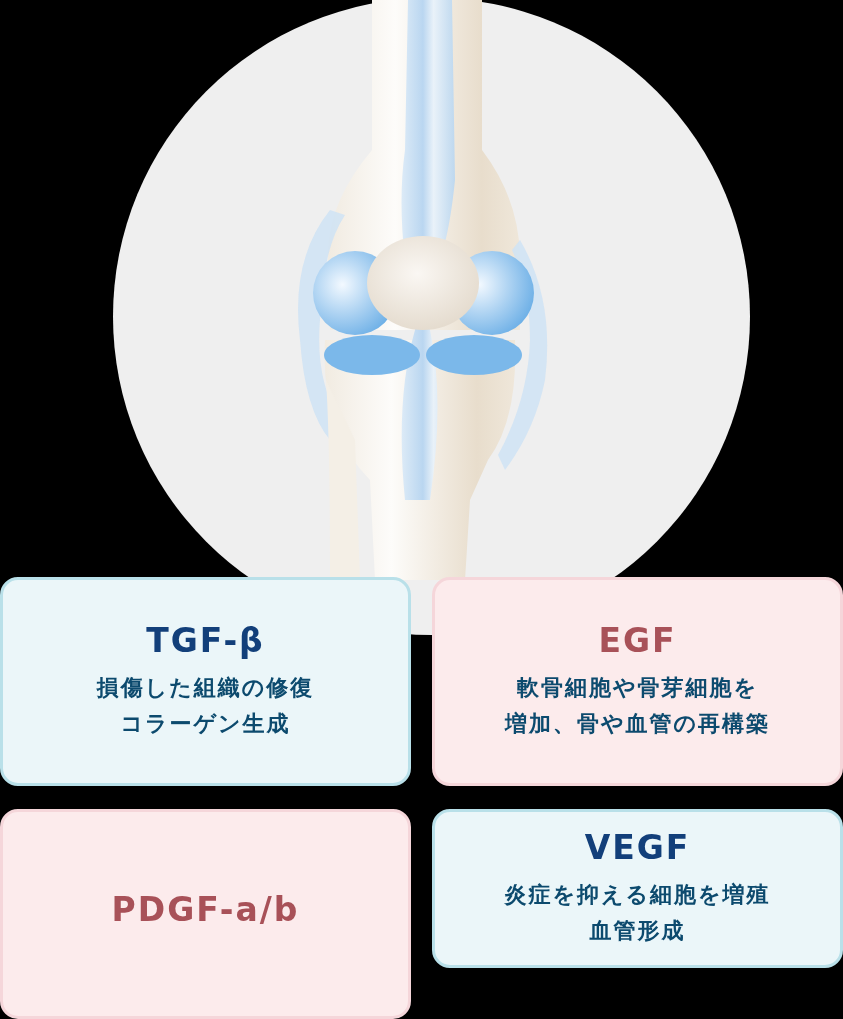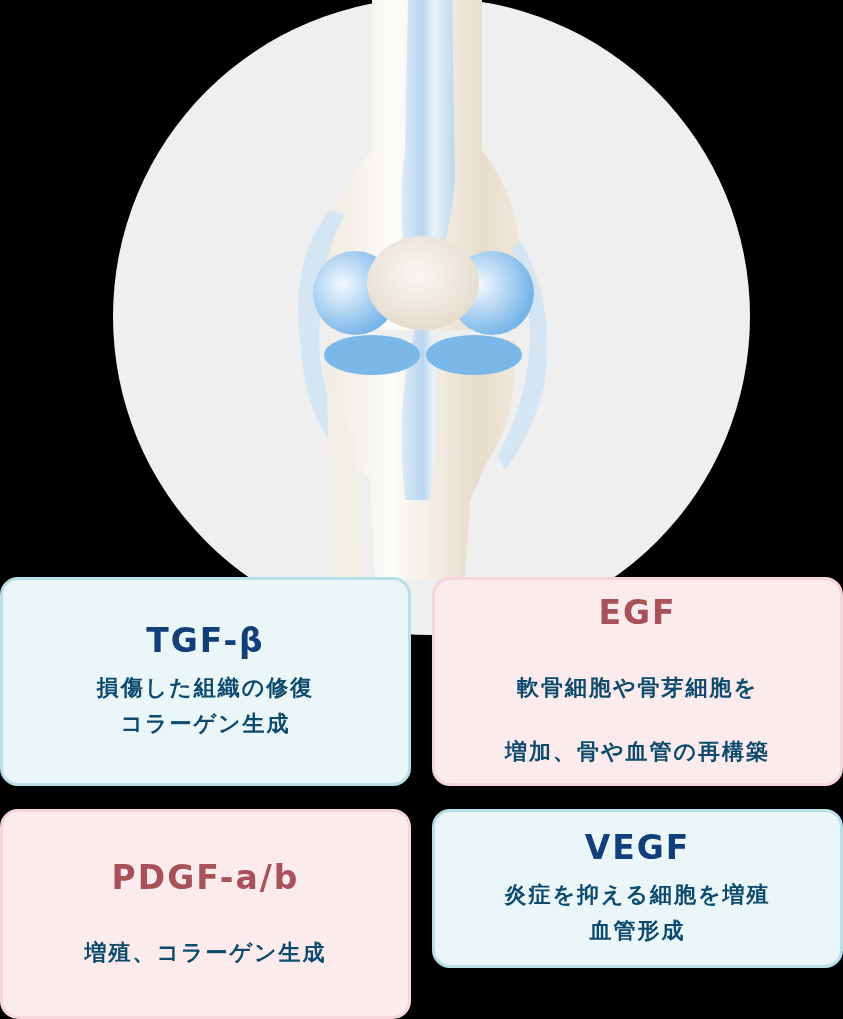--- a/index.html
+++ b/index.html
@@ -4,21 +4,21 @@
 <style>
   html, body { margin:0; padding:0; }
   body { width:843px; height:1019px; background:#000; position:relative; overflow:hidden;
          font-family:"DejaVu Sans","Liberation Sans",sans-serif; }
   .circle { position:absolute; left:113px; top:0px; width:637px; height:637px; border-radius:50%;
             background:#efefef; top:-2px; }
   .knee { position:absolute; left:280px; top:0; width:280px; height:600px; }
   .card { position:absolute; box-sizing:border-box; border:3px solid; border-radius:18px;
           display:flex; flex-direction:column; align-items:center; justify-content:center; }
   .card.blue { background:#ebf6f9; border-color:#b9e0e9; }
-  .card.pink { background:#fcebec; border-color:#f5d6da;gap:28px; }
+  .card.pink { background:#fcebec; border-color:#f5d6da; }
   .title { font-weight:bold; font-size:33px; letter-spacing:2px; margin-bottom:10px; }
   .blue .title { color:#123f7a; }
   .pink .title { color:#a85158; }
   .desc { color:#0c4a6e; font-weight:bold; font-size:22px; line-height:36px; letter-spacing:2px; }
 </style>
 </head>
 <body>
 
 <div class="circle"></div>
 
@@ -73,20 +73,19 @@
 </div>
 
 <div class="card pink" style="left:432px;top:577px;width:411px;height:209px;">
   <div class="title">EGF</div>
   <div class="desc">軟骨細胞や骨芽細胞を</div>
   <div class="desc">増加、骨や血管の再構築</div>
 </div>
 
 <div class="card pink" style="left:0;top:809px;width:411px;height:210px;">
   <div class="title">PDGF-a/b</div>
-  <div class="desc">増殖、コラーゲン生成</div>
 </div>
 
 <div class="card blue" style="left:432px;top:809px;width:411px;height:159px;">
   <div class="title">VEGF</div>
   <div class="desc">炎症を抑える細胞を増殖</div>
   <div class="desc">血管形成</div>
 </div>
 
 </body></html>

